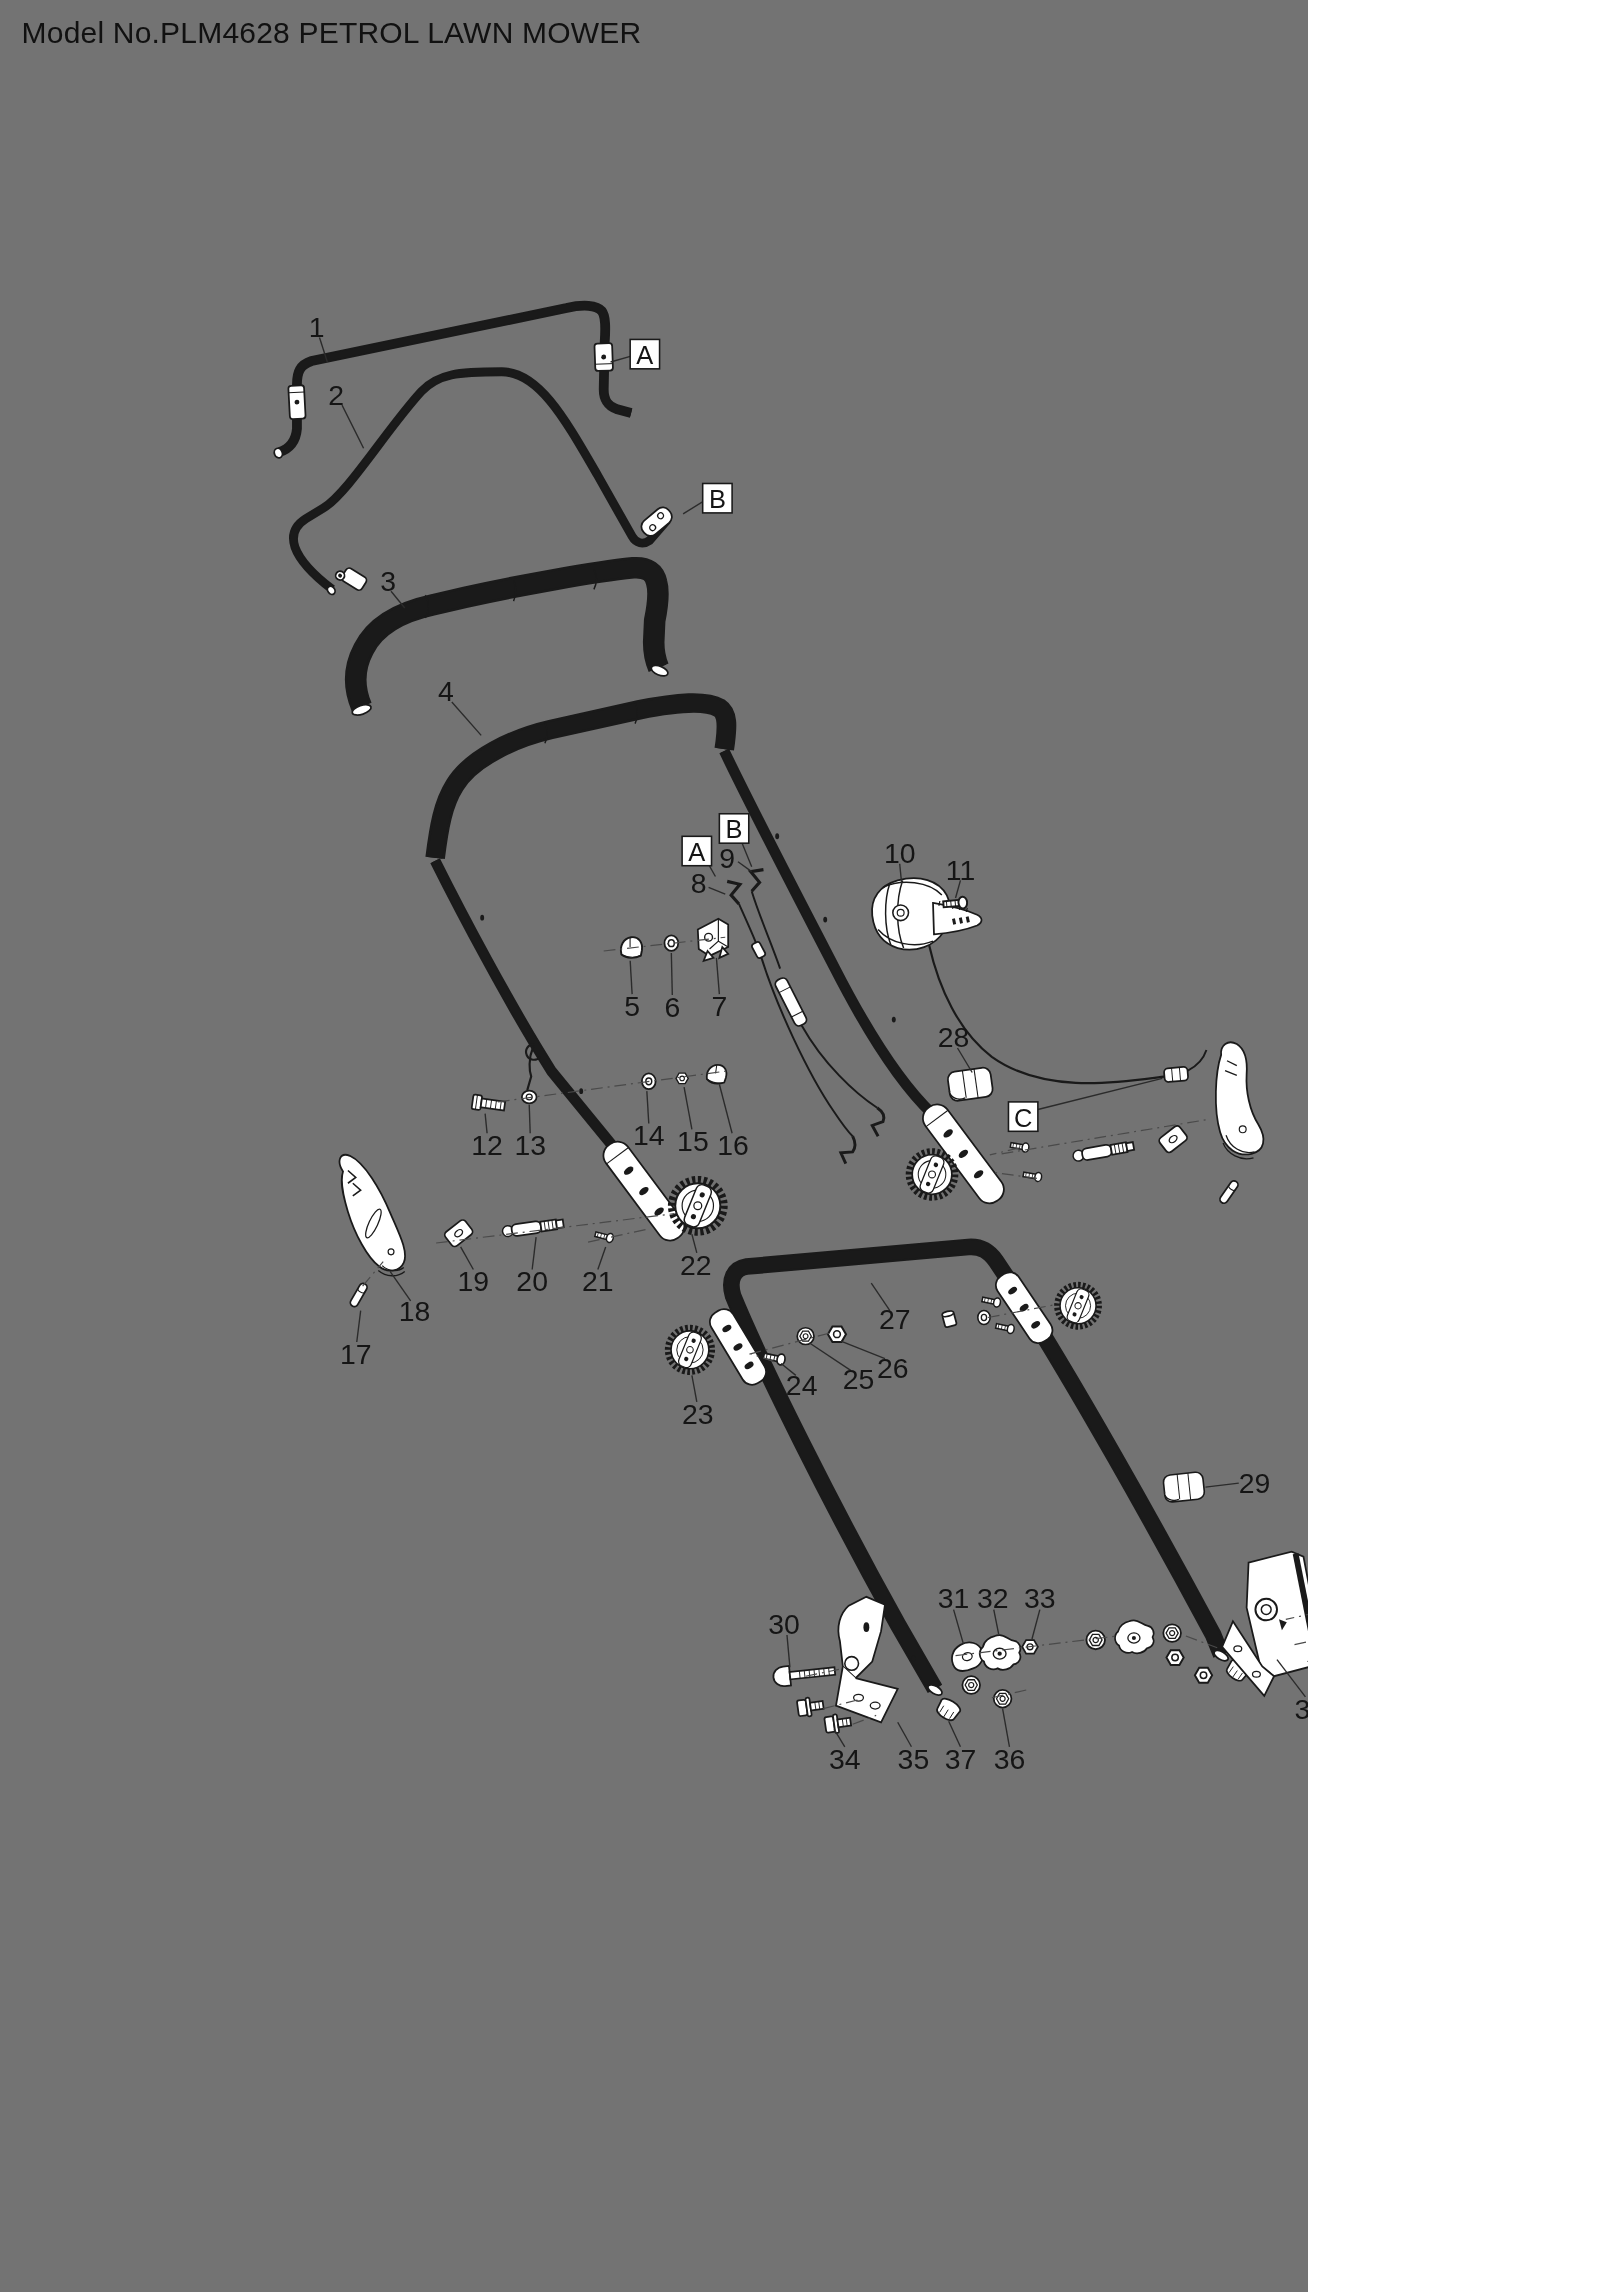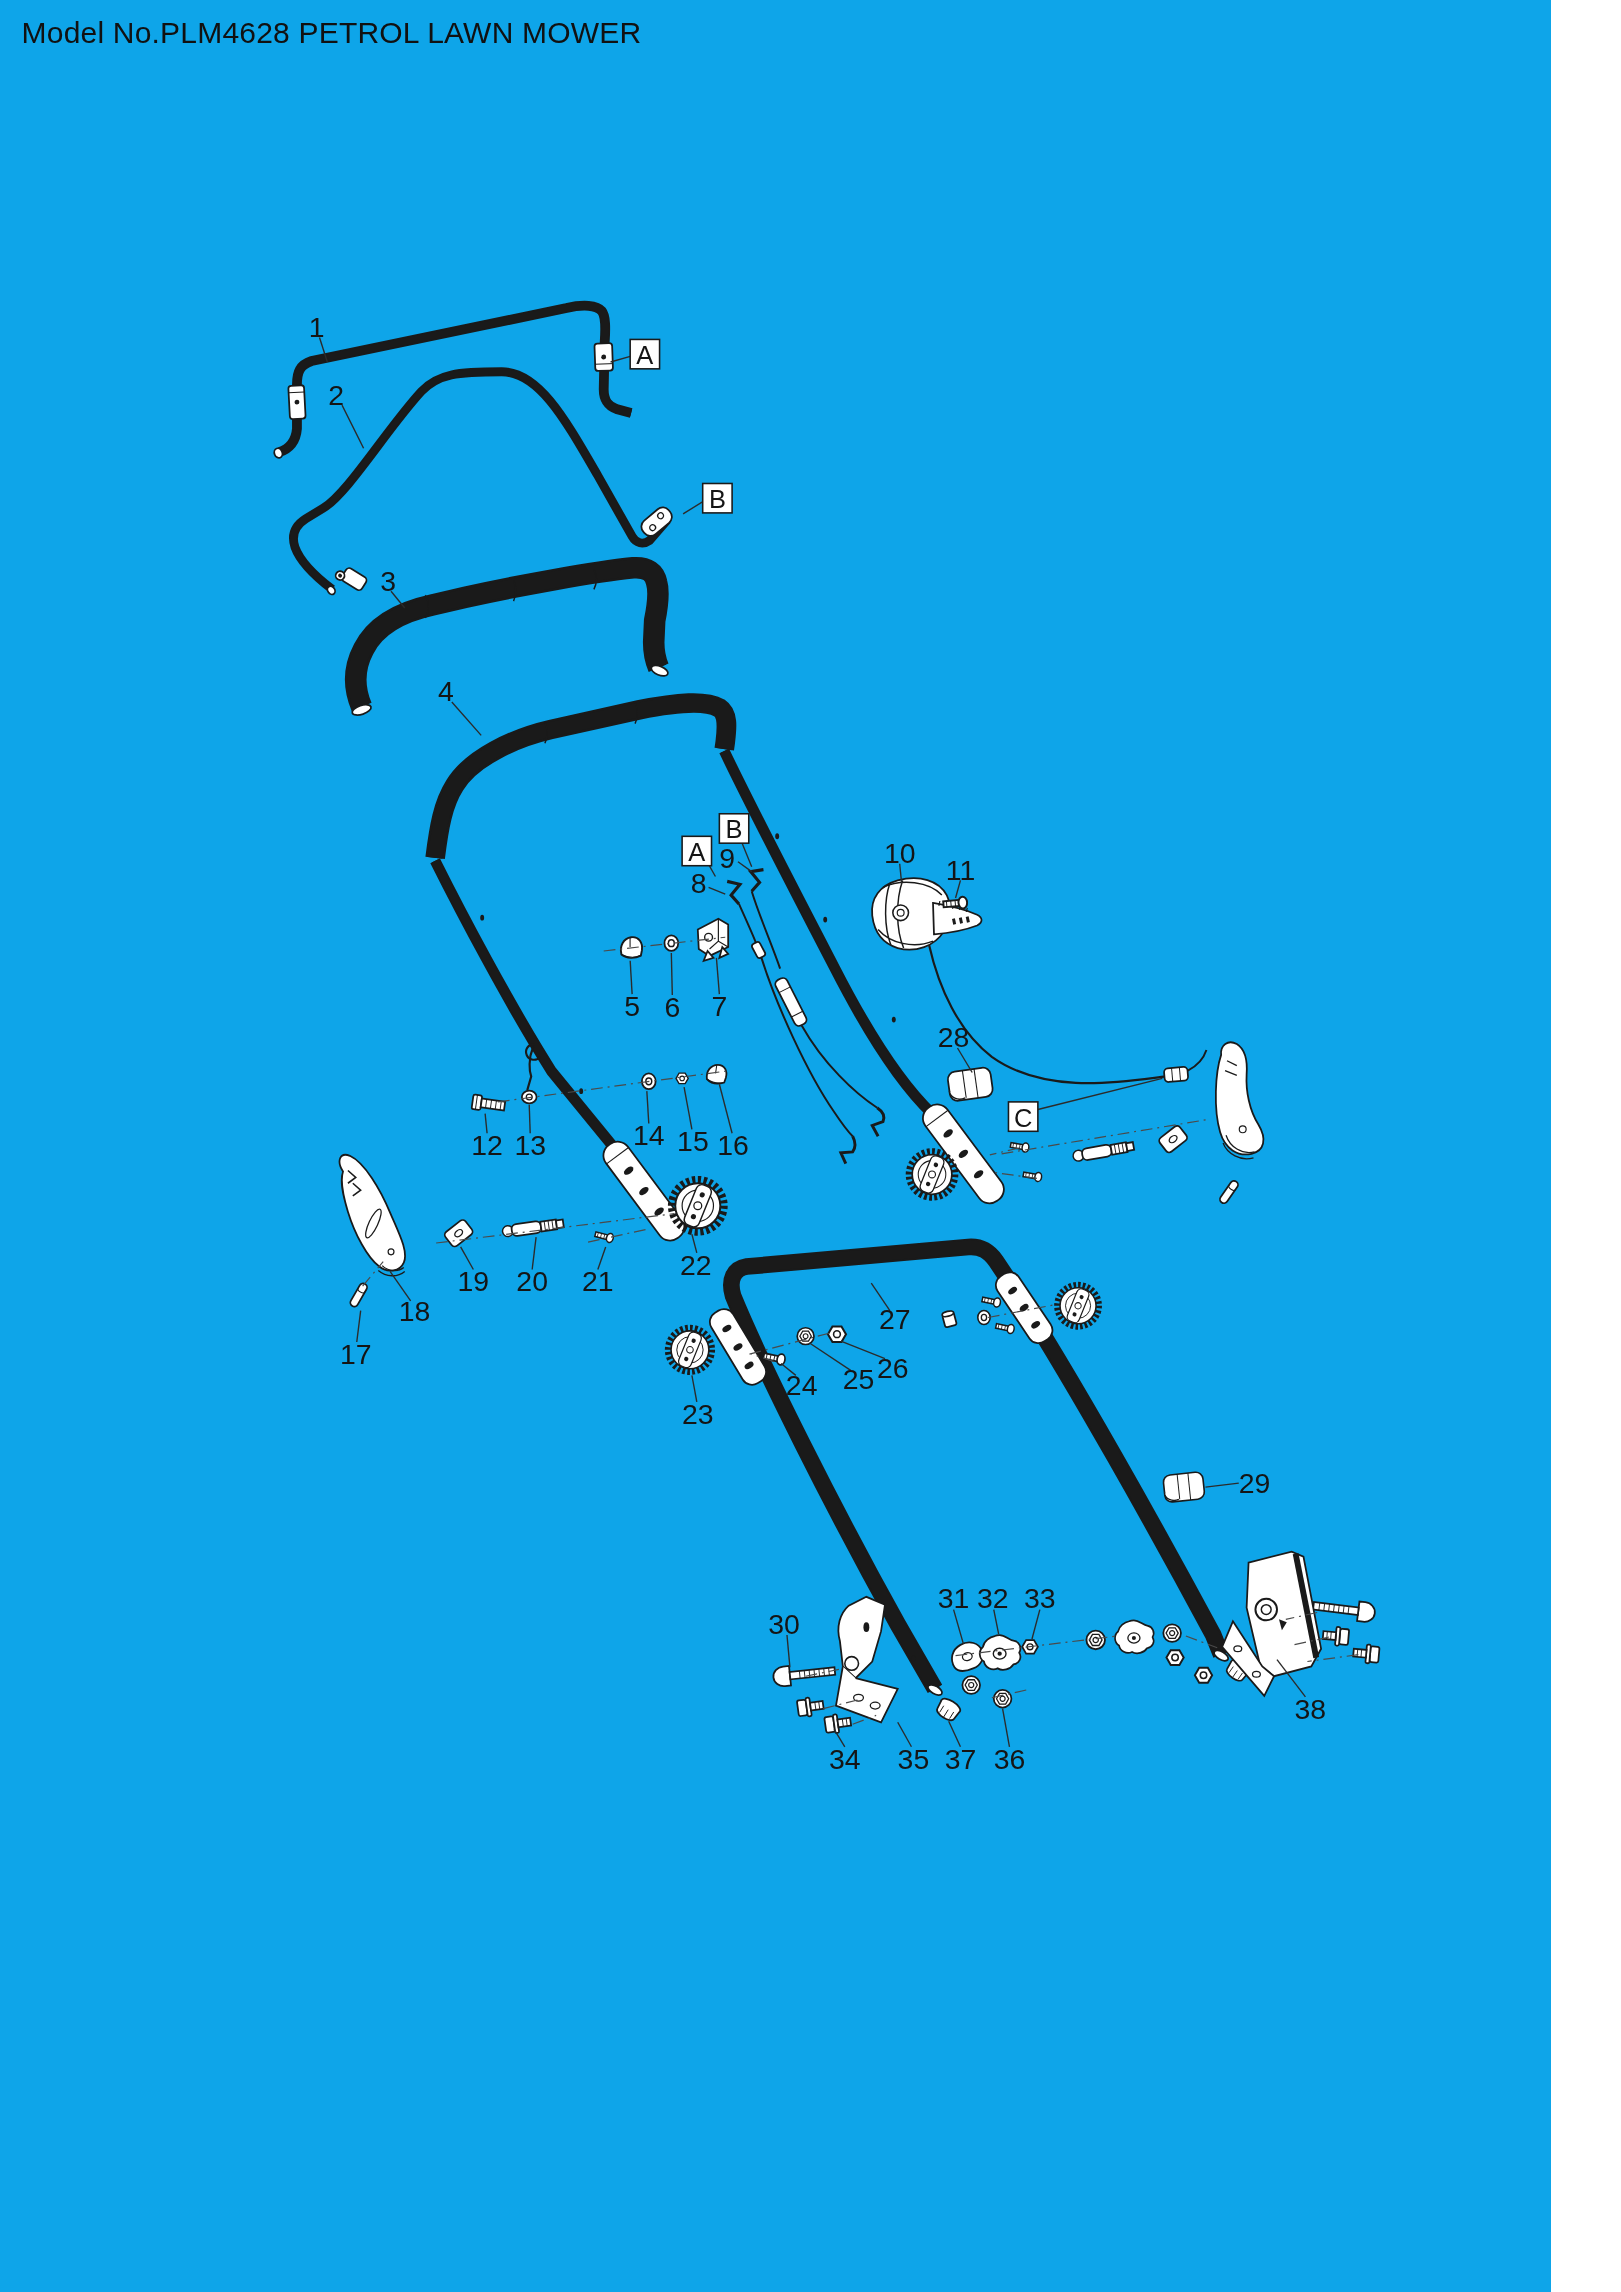--- a/index.html
+++ b/index.html
@@ -1,16 +1,16 @@
 <!DOCTYPE html>
 <html><head>
 <meta charset="utf-8">
 <style>
   html,body{margin:0;padding:0;background:#fff;}
-  .page{position:relative;width:1551px;height:2293px;background:#0ea5e9;overflow:hidden;
+  .page{position:relative;width:1308px;height:2293px;background:#737373;overflow:hidden;
         font-family:"Liberation Sans",sans-serif;}
   .title{position:absolute;left:21.6px;top:15.7px;font-size:30px;color:#111;letter-spacing:0.2px;}
   svg{position:absolute;left:0;top:0;}
   .plabel{font-family:"Liberation Sans",sans-serif;font-size:29px;fill:#151515;}
   .reflabel{font-family:"Liberation Sans",sans-serif;font-size:26px;fill:#151515;}
   .leader{stroke:#2b2b2b;stroke-width:1.4;fill:none;}
   .axis{stroke:#4a4a4a;stroke-width:1.2;fill:none;stroke-dasharray:12 5 2 5;}
   .ln{stroke:#1a1a1a;fill:none;}
   .pt{fill:#fff;stroke:#1a1a1a;stroke-width:1.8;}
   .hole{fill:#1a1a1a;stroke:none;}

